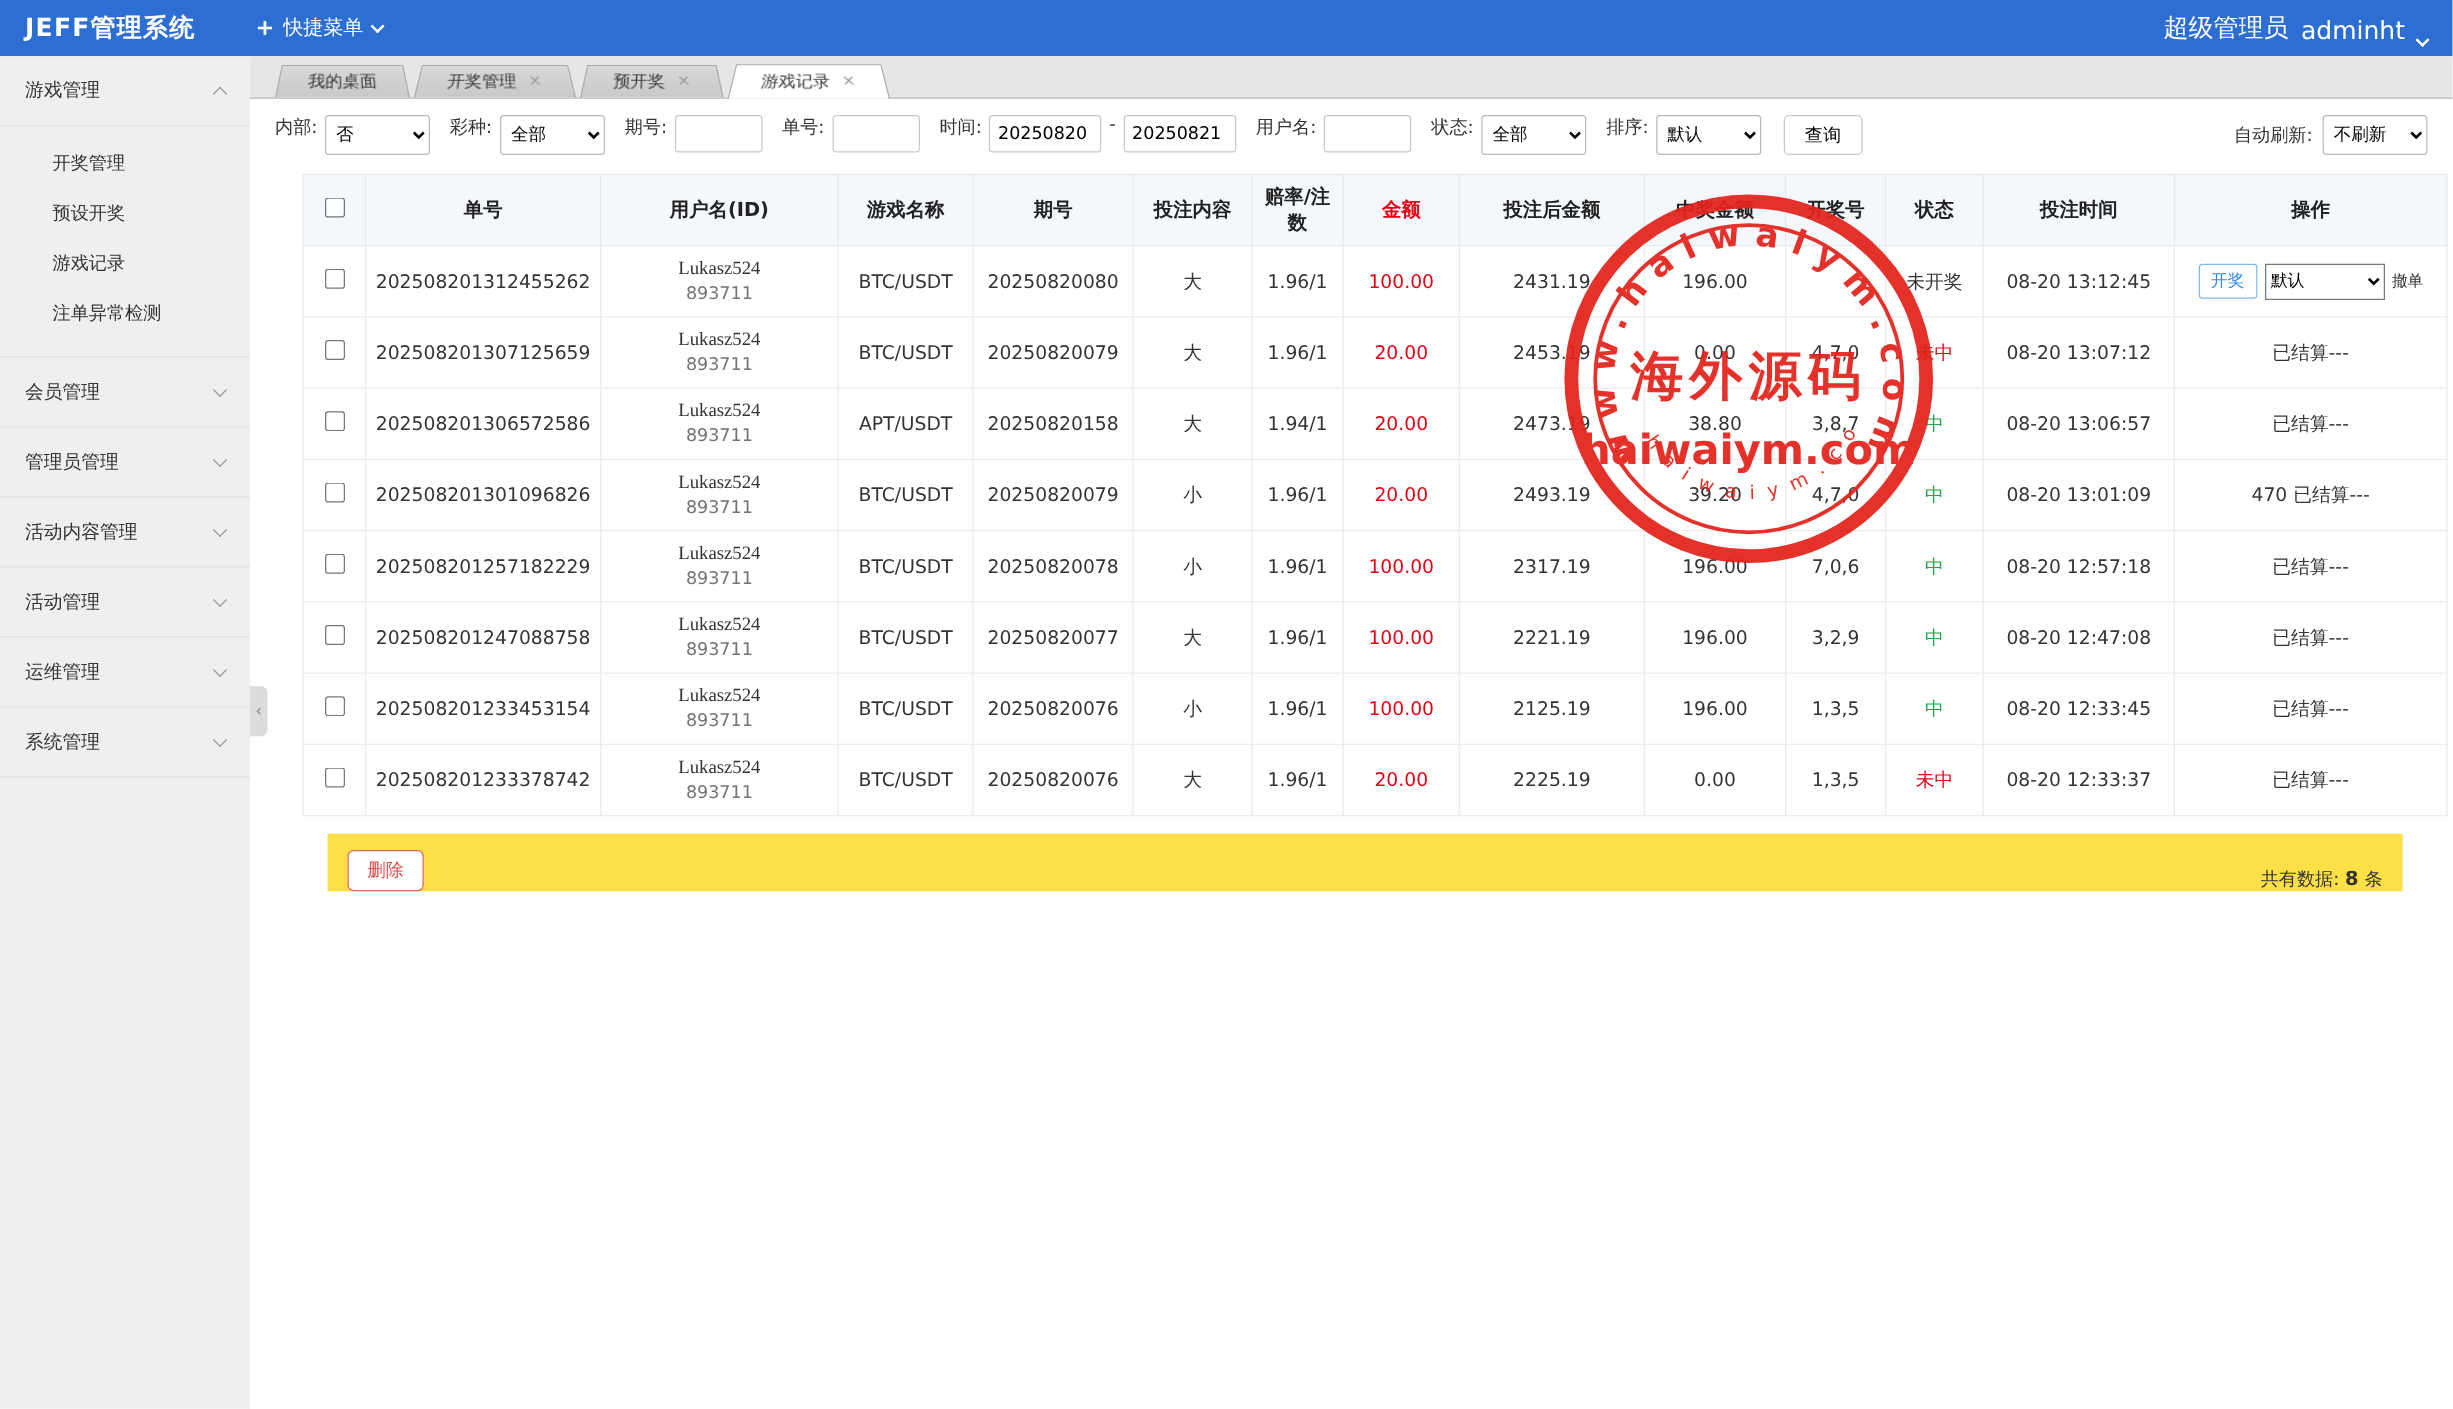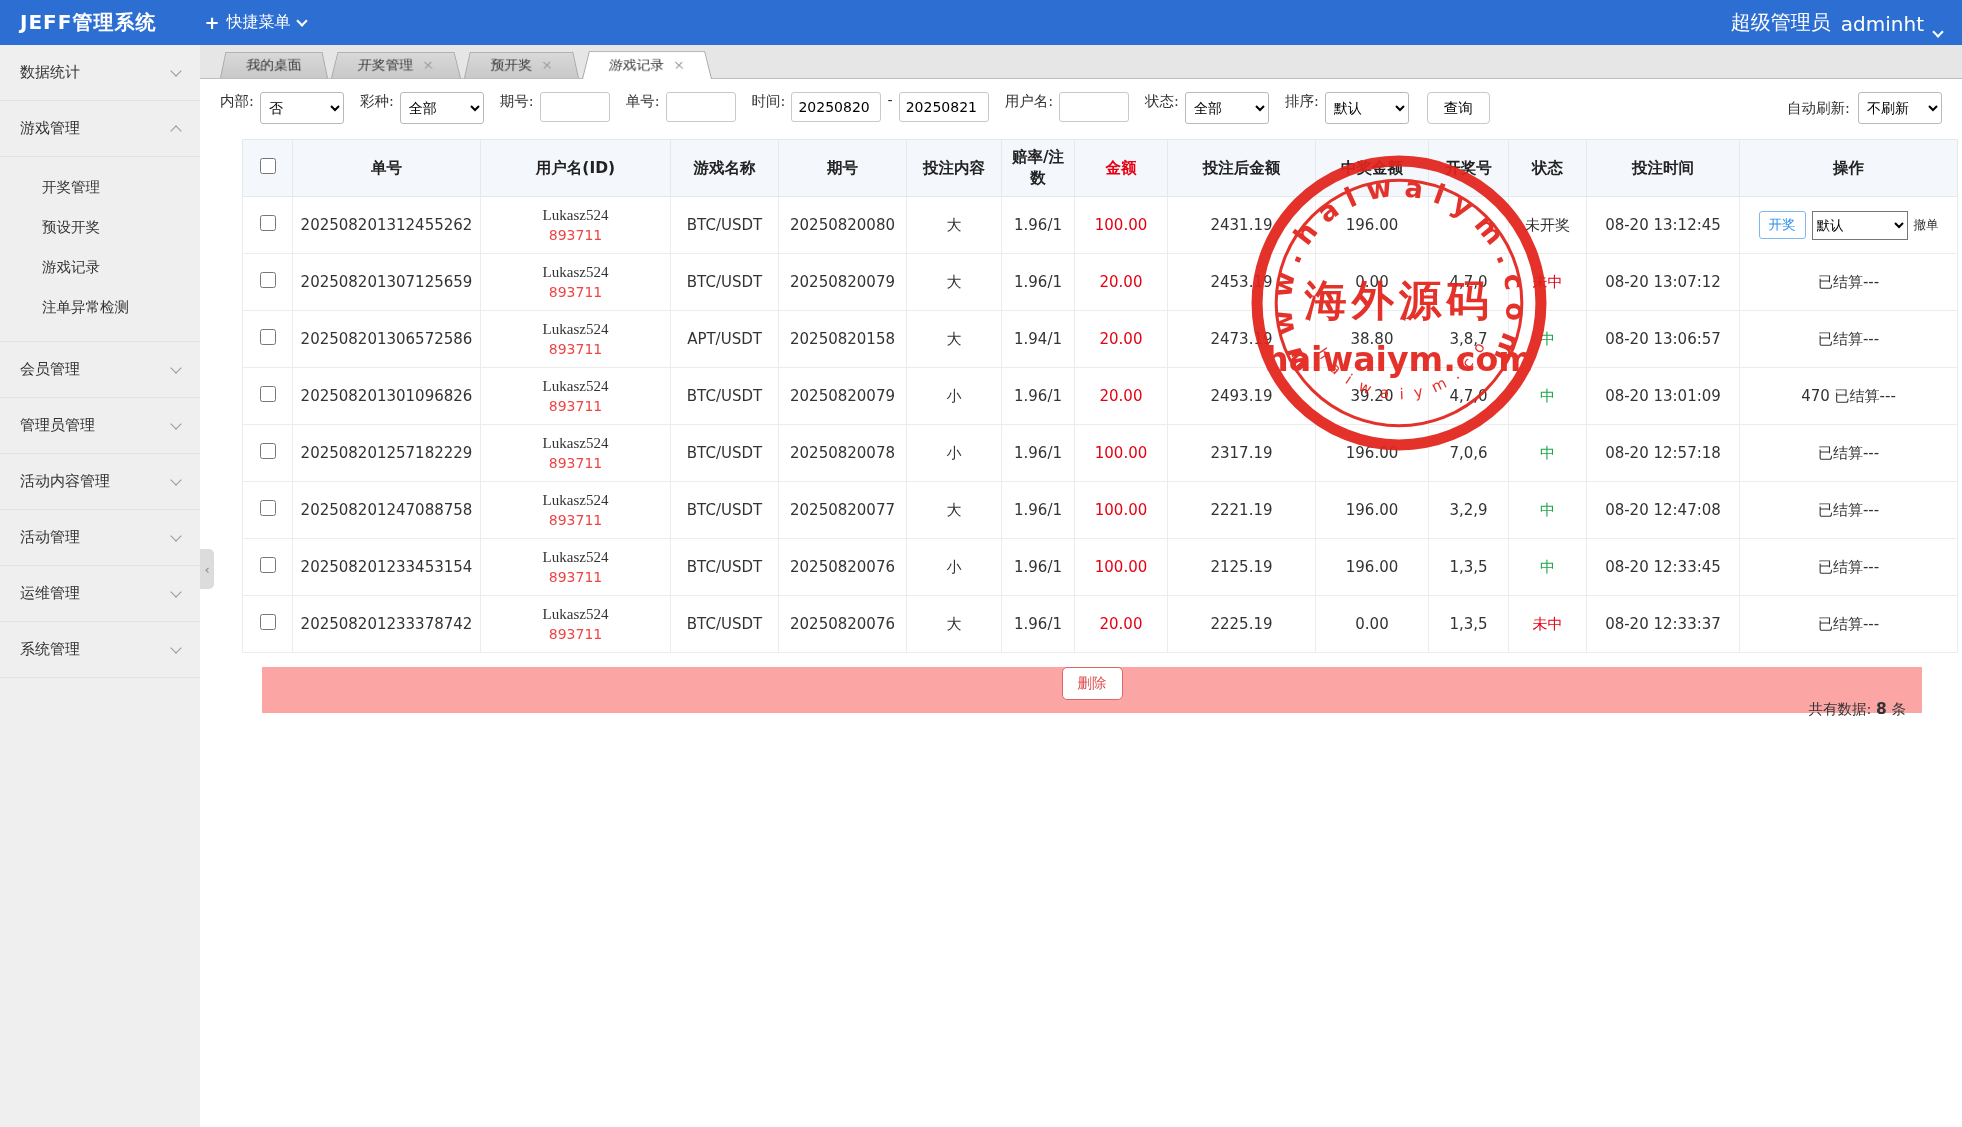--- a/index.html
+++ b/index.html
@@ -56,33 +56,33 @@
 
   
   .tablewrap { margin:4px 20px 0;padding-left:22px; }
   table { width:100%; border-collapse:collapse; table-layout:fixed; font-size:15px; }
   th { background:#f4f7fb; height:57px; font-size:15.5px; font-weight:bold; color:#222;
     border:1px solid #e5e9ee; text-align:center; padding:0 4px; }
   td { height:57px; border:1px solid #ececec; text-align:center; background:#fff;
     padding:0 4px; color:#333; overflow:hidden; }
   .red { color:#e60012; }
   .green { color:#1ca54a; }
-  .uid { font-size:14px; color:#ef4444; line-height:1.3; }
+  .uid { font-size:14px; color:#737373; line-height:1.3; }
   .uname { line-height:1.3;font-family:Liberation Serif, serif; }
   input[type=checkbox] { width:16px; height:16px; accent-color:#fff; }
   .act-wrap { display:flex; align-items:center; justify-content:center; gap:6px; }
   .btn-draw { border:1px solid #7db8ef; color:#2d8cf0; background:#fff; border-radius:3px;
     font-size:13.5px; padding:4px 9px; cursor:pointer; font-family:inherit; }
   .act-select { height:29px; border:1px solid #777; background:#fff; font-size:13.5px;
     width:96px; font-family:inherit; }
   .lnk-cancel { font-size:12.5px; color:#333; cursor:pointer; }
 
   
-  .footerbar { margin:14px 20px 0; height:46px; background:#fca5a5;
-    display:flex; align-items:center; padding:0 16px;flex-direction:column; }
+  .footerbar { margin:14px 20px 0; height:46px; background:#fde047;
+    display:flex; align-items:flex-end; padding:0 16px; }
   .btn-delete { border:1px solid #e06565; color:#dd4b4b; background:#fff; border-radius:5px;
     padding:6px 15px; font-size:14.5px; cursor:pointer; font-family:inherit; }
   .total { margin-left:auto; font-size:14.5px; color:#333; }
   .total b { font-size:15.5px; }
 
   
   .stamp { position:absolute; left:1248px; top:152px; width:302px; height:302px;
     pointer-events:none; opacity:.93; z-index:10; }
 </style>
 </head>
@@ -97,24 +97,20 @@
   </div>
   <div class="topbar-right">
     <span>超级管理员</span>
     <span>adminht</span>
     <span class="chev-w"></span>
   </div>
 </div>
 
 <div class="sidebar">
   <div id="sidebar-menu">
-      <div class="side-item">
-        <span>数据统计</span>
-        <span class="chev"></span>
-      </div>
       <div class="side-item">
         <span>游戏管理</span>
         <span class="chev up"></span>
       </div>
       <div class="side-sub">
         <div class="side-subitem">开奖管理</div>
         <div class="side-subitem">预设开奖</div>
         <div class="side-subitem">游戏记录</div>
         <div class="side-subitem">注单异常检测</div>
       </div>

